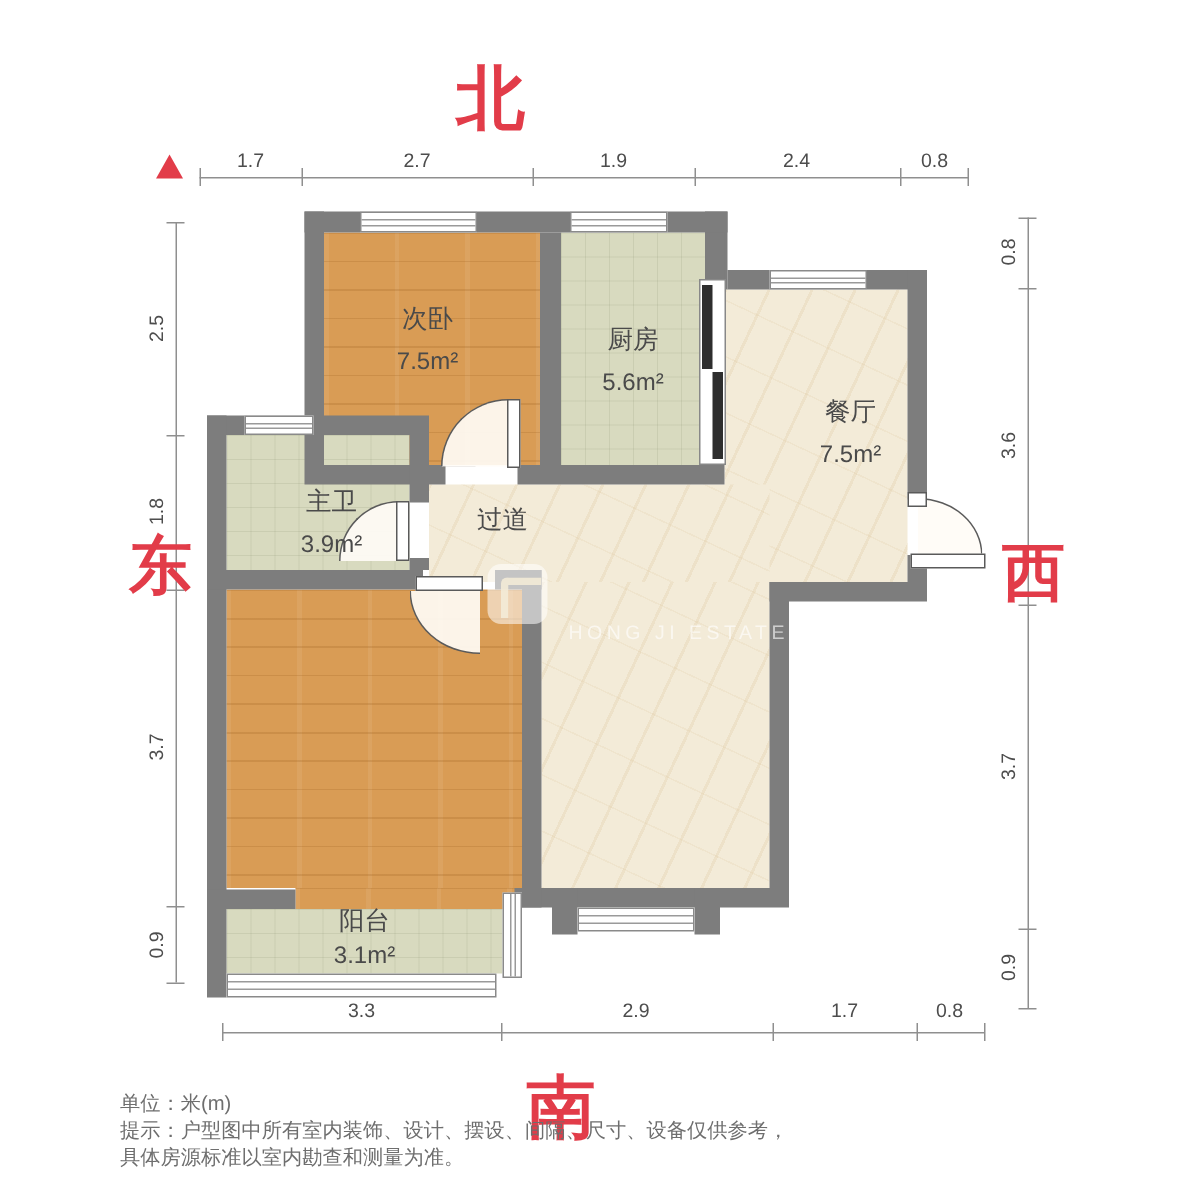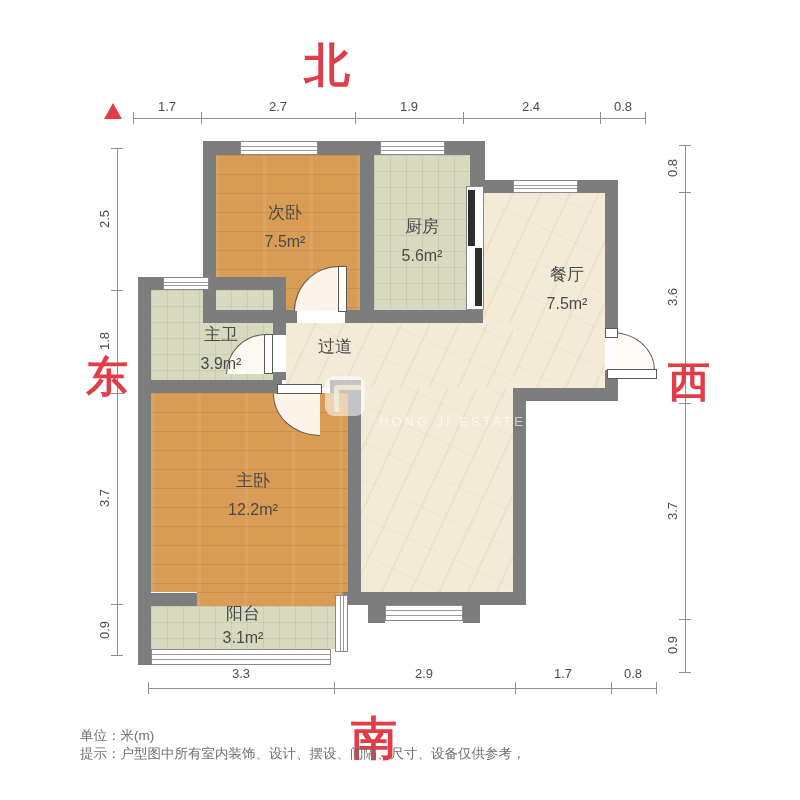--- a/index.html
+++ b/index.html
@@ -145,24 +145,20 @@
     <div style="position:relative">餐厅</div>
     <div style="position:relative" class="area">7.5m²</div>
   </div>
   <div class="rlabel" style="left:221px;top:320px">
     <div style="position:relative">主卫</div>
     <div style="position:relative" class="area">3.9m²</div>
   </div>
   <div class="rlabel" style="left:335px;top:332px">
     <div style="position:relative">过道</div>
   </div>
-  <div class="rlabel" style="left:253px;top:466px">
-    <div style="position:relative">主卧</div>
-    <div style="position:relative" class="area">12.2m²</div>
-  </div>
   <div class="rlabel tight" style="left:243px;top:602px">
     <div style="position:relative">阳台</div>
     <div style="position:relative" class="area">3.1m²</div>
   </div>
 
   <div class="dline" style="left:133px;top:118px;width:513px;height:1px"></div>
   <div class="tkv" style="left:133px;top:112px"></div>
   <div class="tkv" style="left:201px;top:112px"></div>
   <div class="tkv" style="left:355px;top:112px"></div>
   <div class="tkv" style="left:463px;top:112px"></div>
@@ -209,15 +205,16 @@
 
   <div class="compass c-big" style="left:327px;top:66px">北</div>
   <div class="compass c-big" style="left:374px;top:739px">南</div>
   <div class="compass c-mid" style="left:107px;top:377px">东</div>
   <div class="compass c-mid" style="left:689px;top:382px">西</div>
   <div class="tri" style="left:104px;top:103px"></div>
 
   <div class="footer" style="left:80px;top:727px">
     <div style="position:relative">单位：米(m)</div>
     <div style="position:relative">提示：户型图中所有室内装饰、设计、摆设、间隔、尺寸、设备仅供参考，</div>
+    <div style="position:relative">具体房源标准以室内勘查和测量为准。</div>
   </div>
 
 </div>
 
 </body></html>

